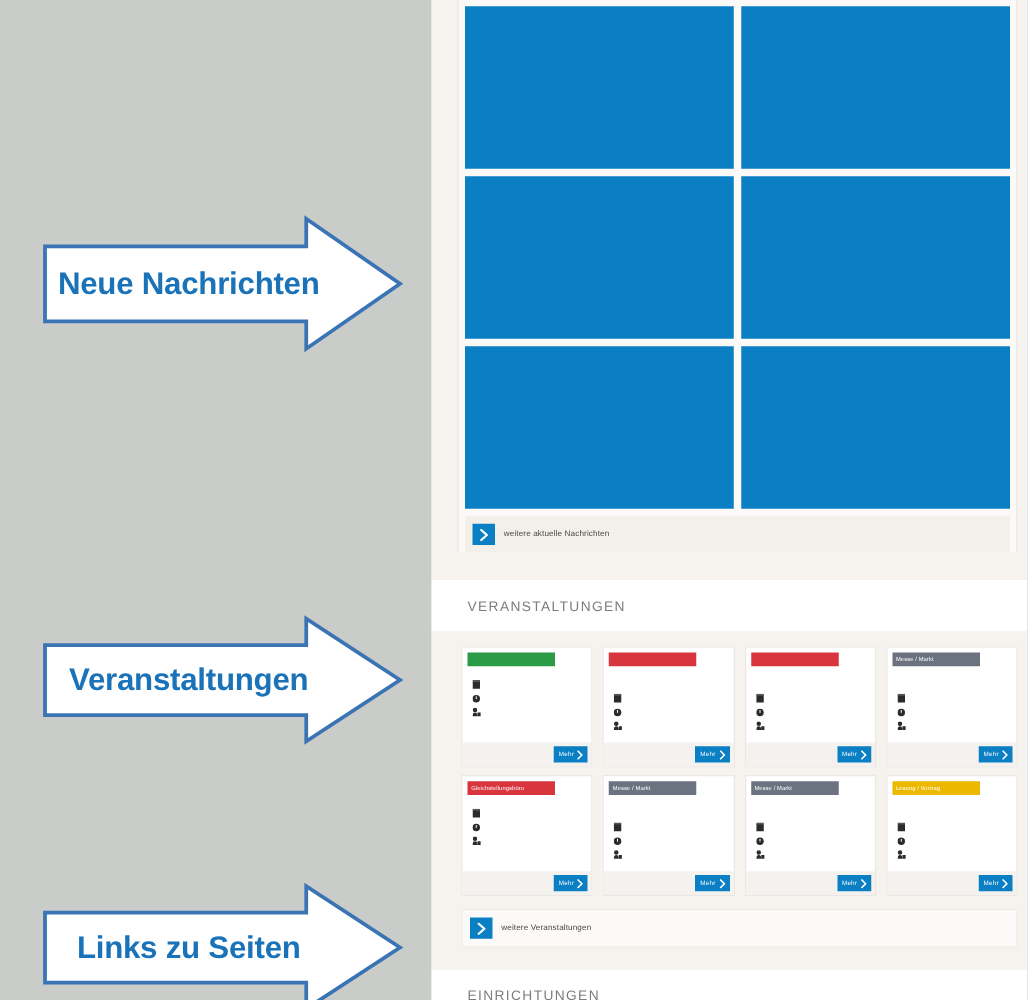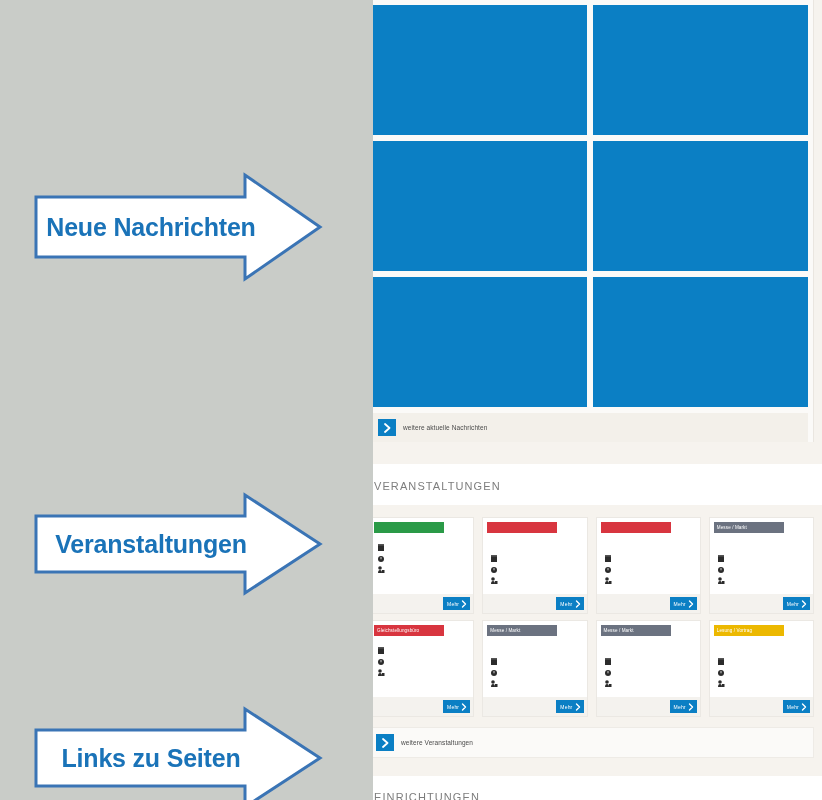--- a/index.html
+++ b/index.html
@@ -17,21 +17,20 @@
   }
 
   
   .annot-layer {
     position: absolute;
     left: 0; top: 0;
     width: 345px;
     height: 800px;
     background: #c9ccc8;
     z-index: 5;
-    padding-left: 28px;
   }
   .arrow {
     position: absolute;
     left: 33px;
     width: 290px;
   }
   .arrow svg { display: block; overflow: visible; }
   .arrow-label {
     position: absolute;
     left: 0;

